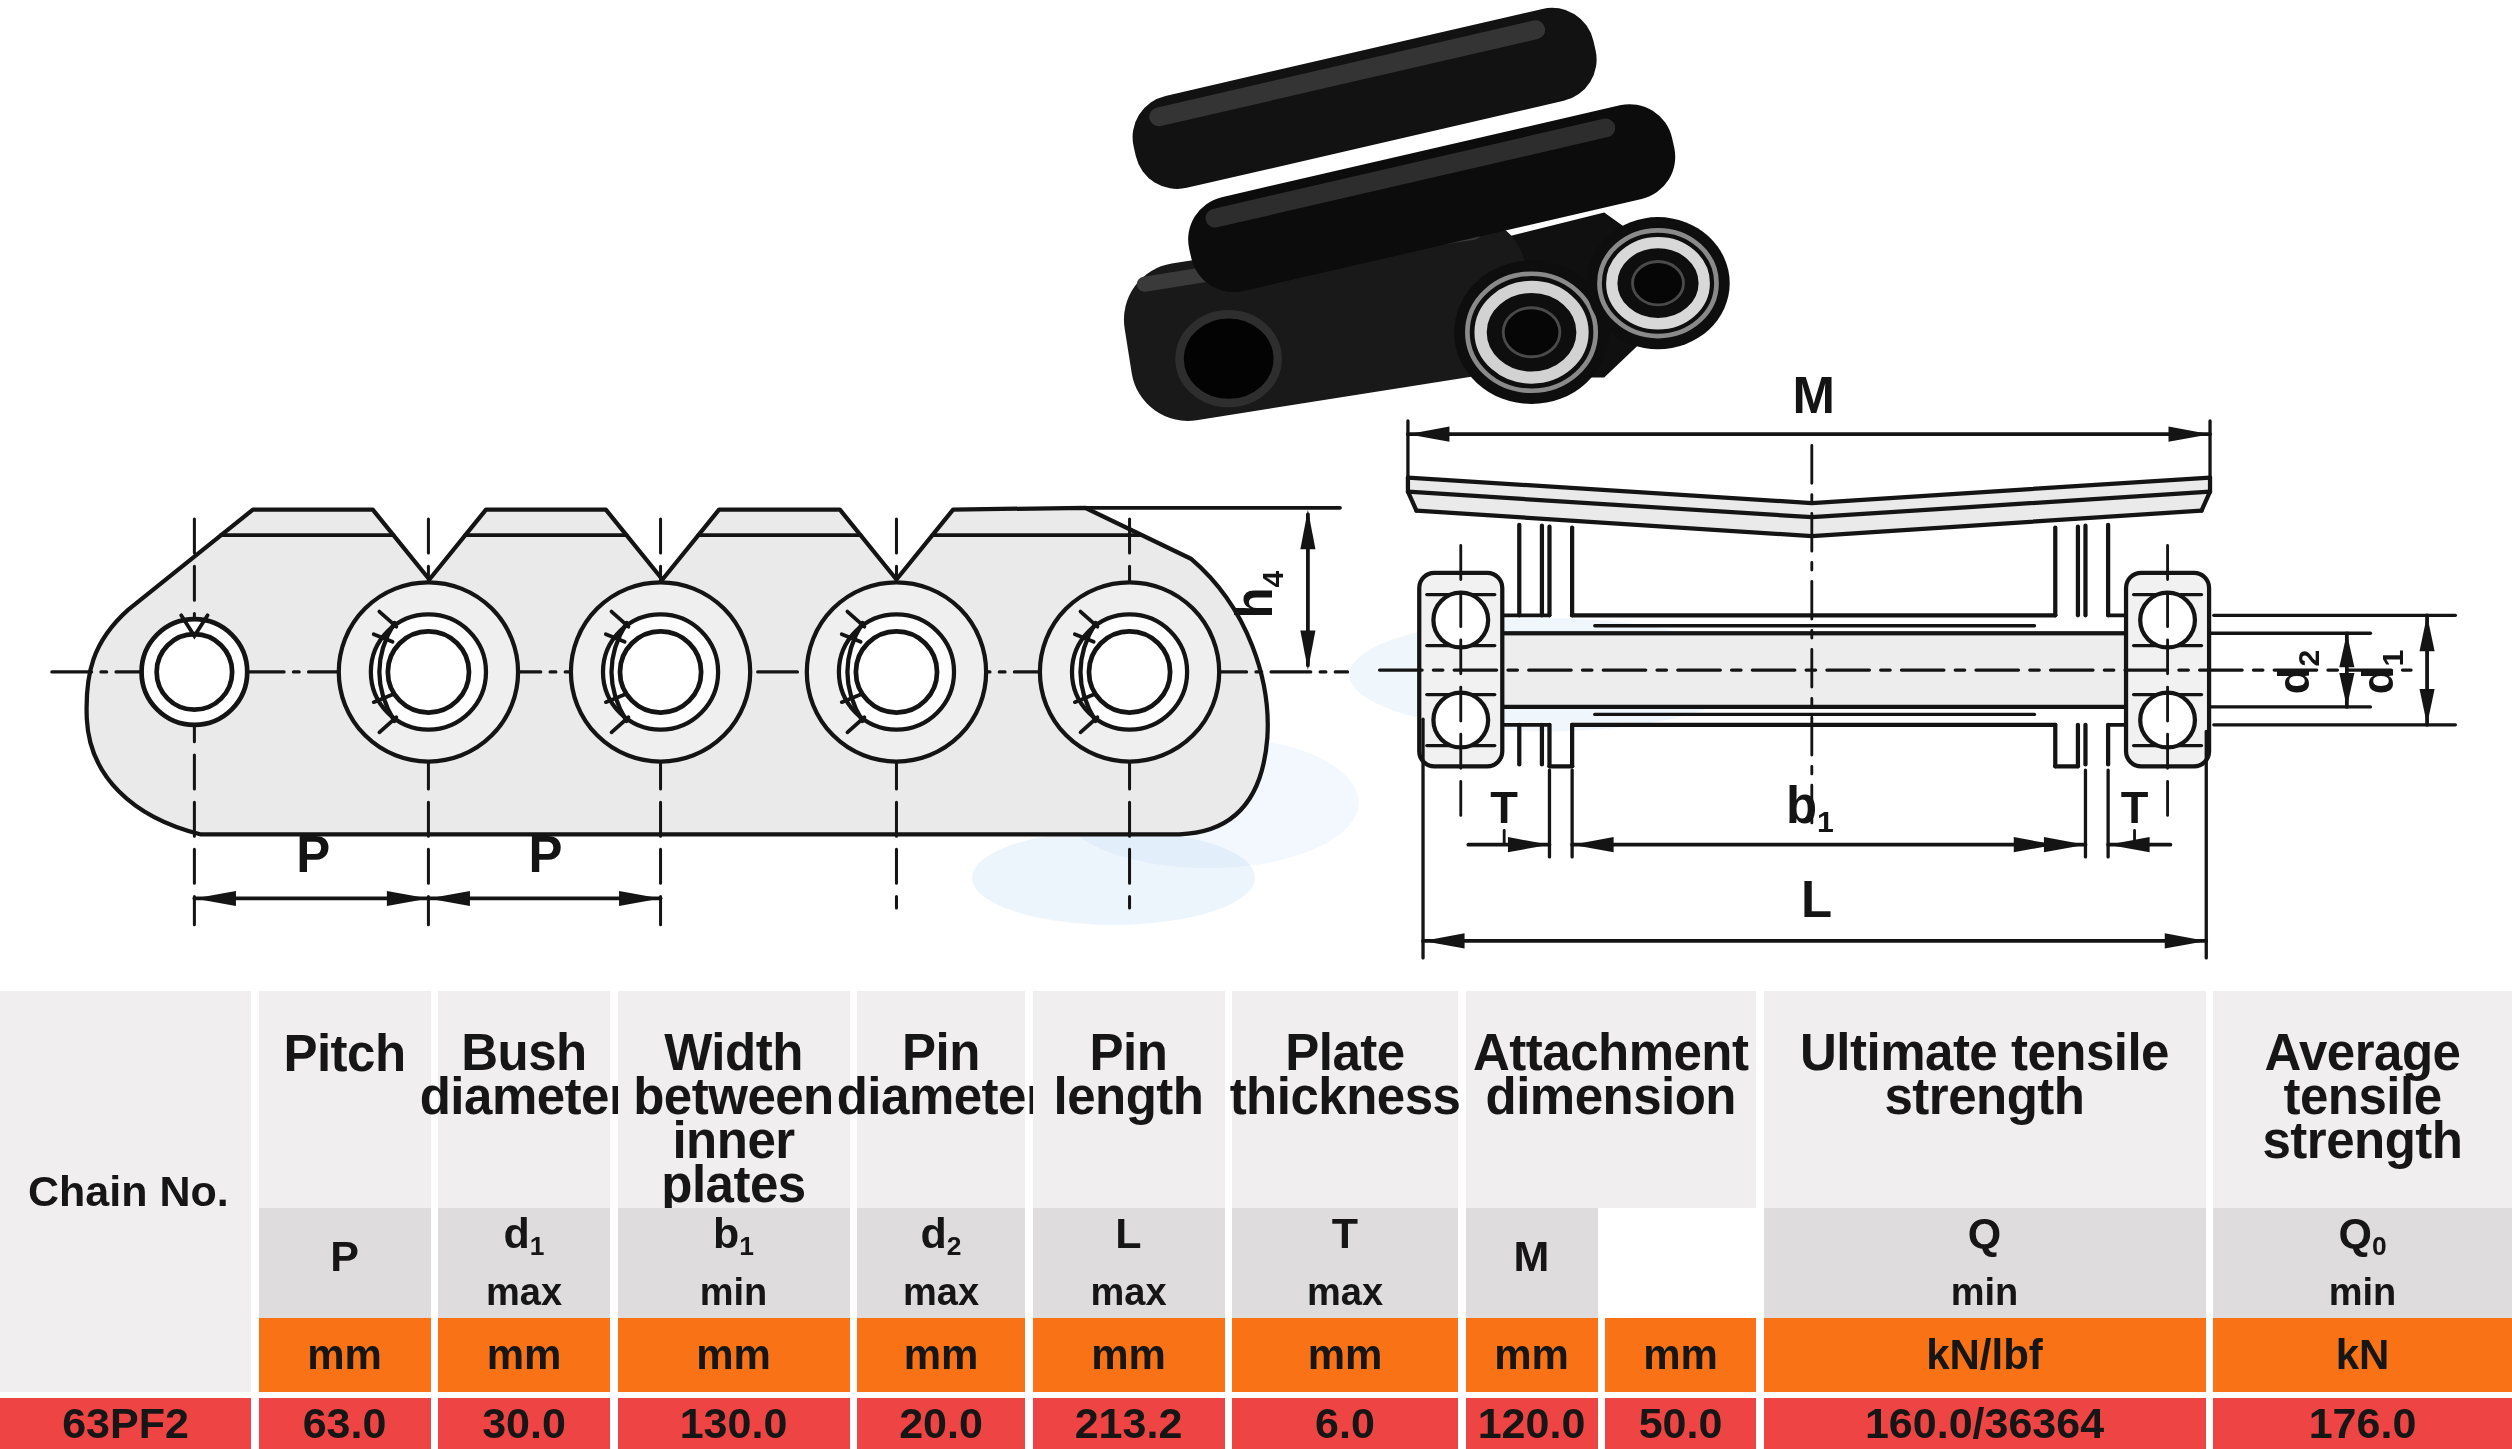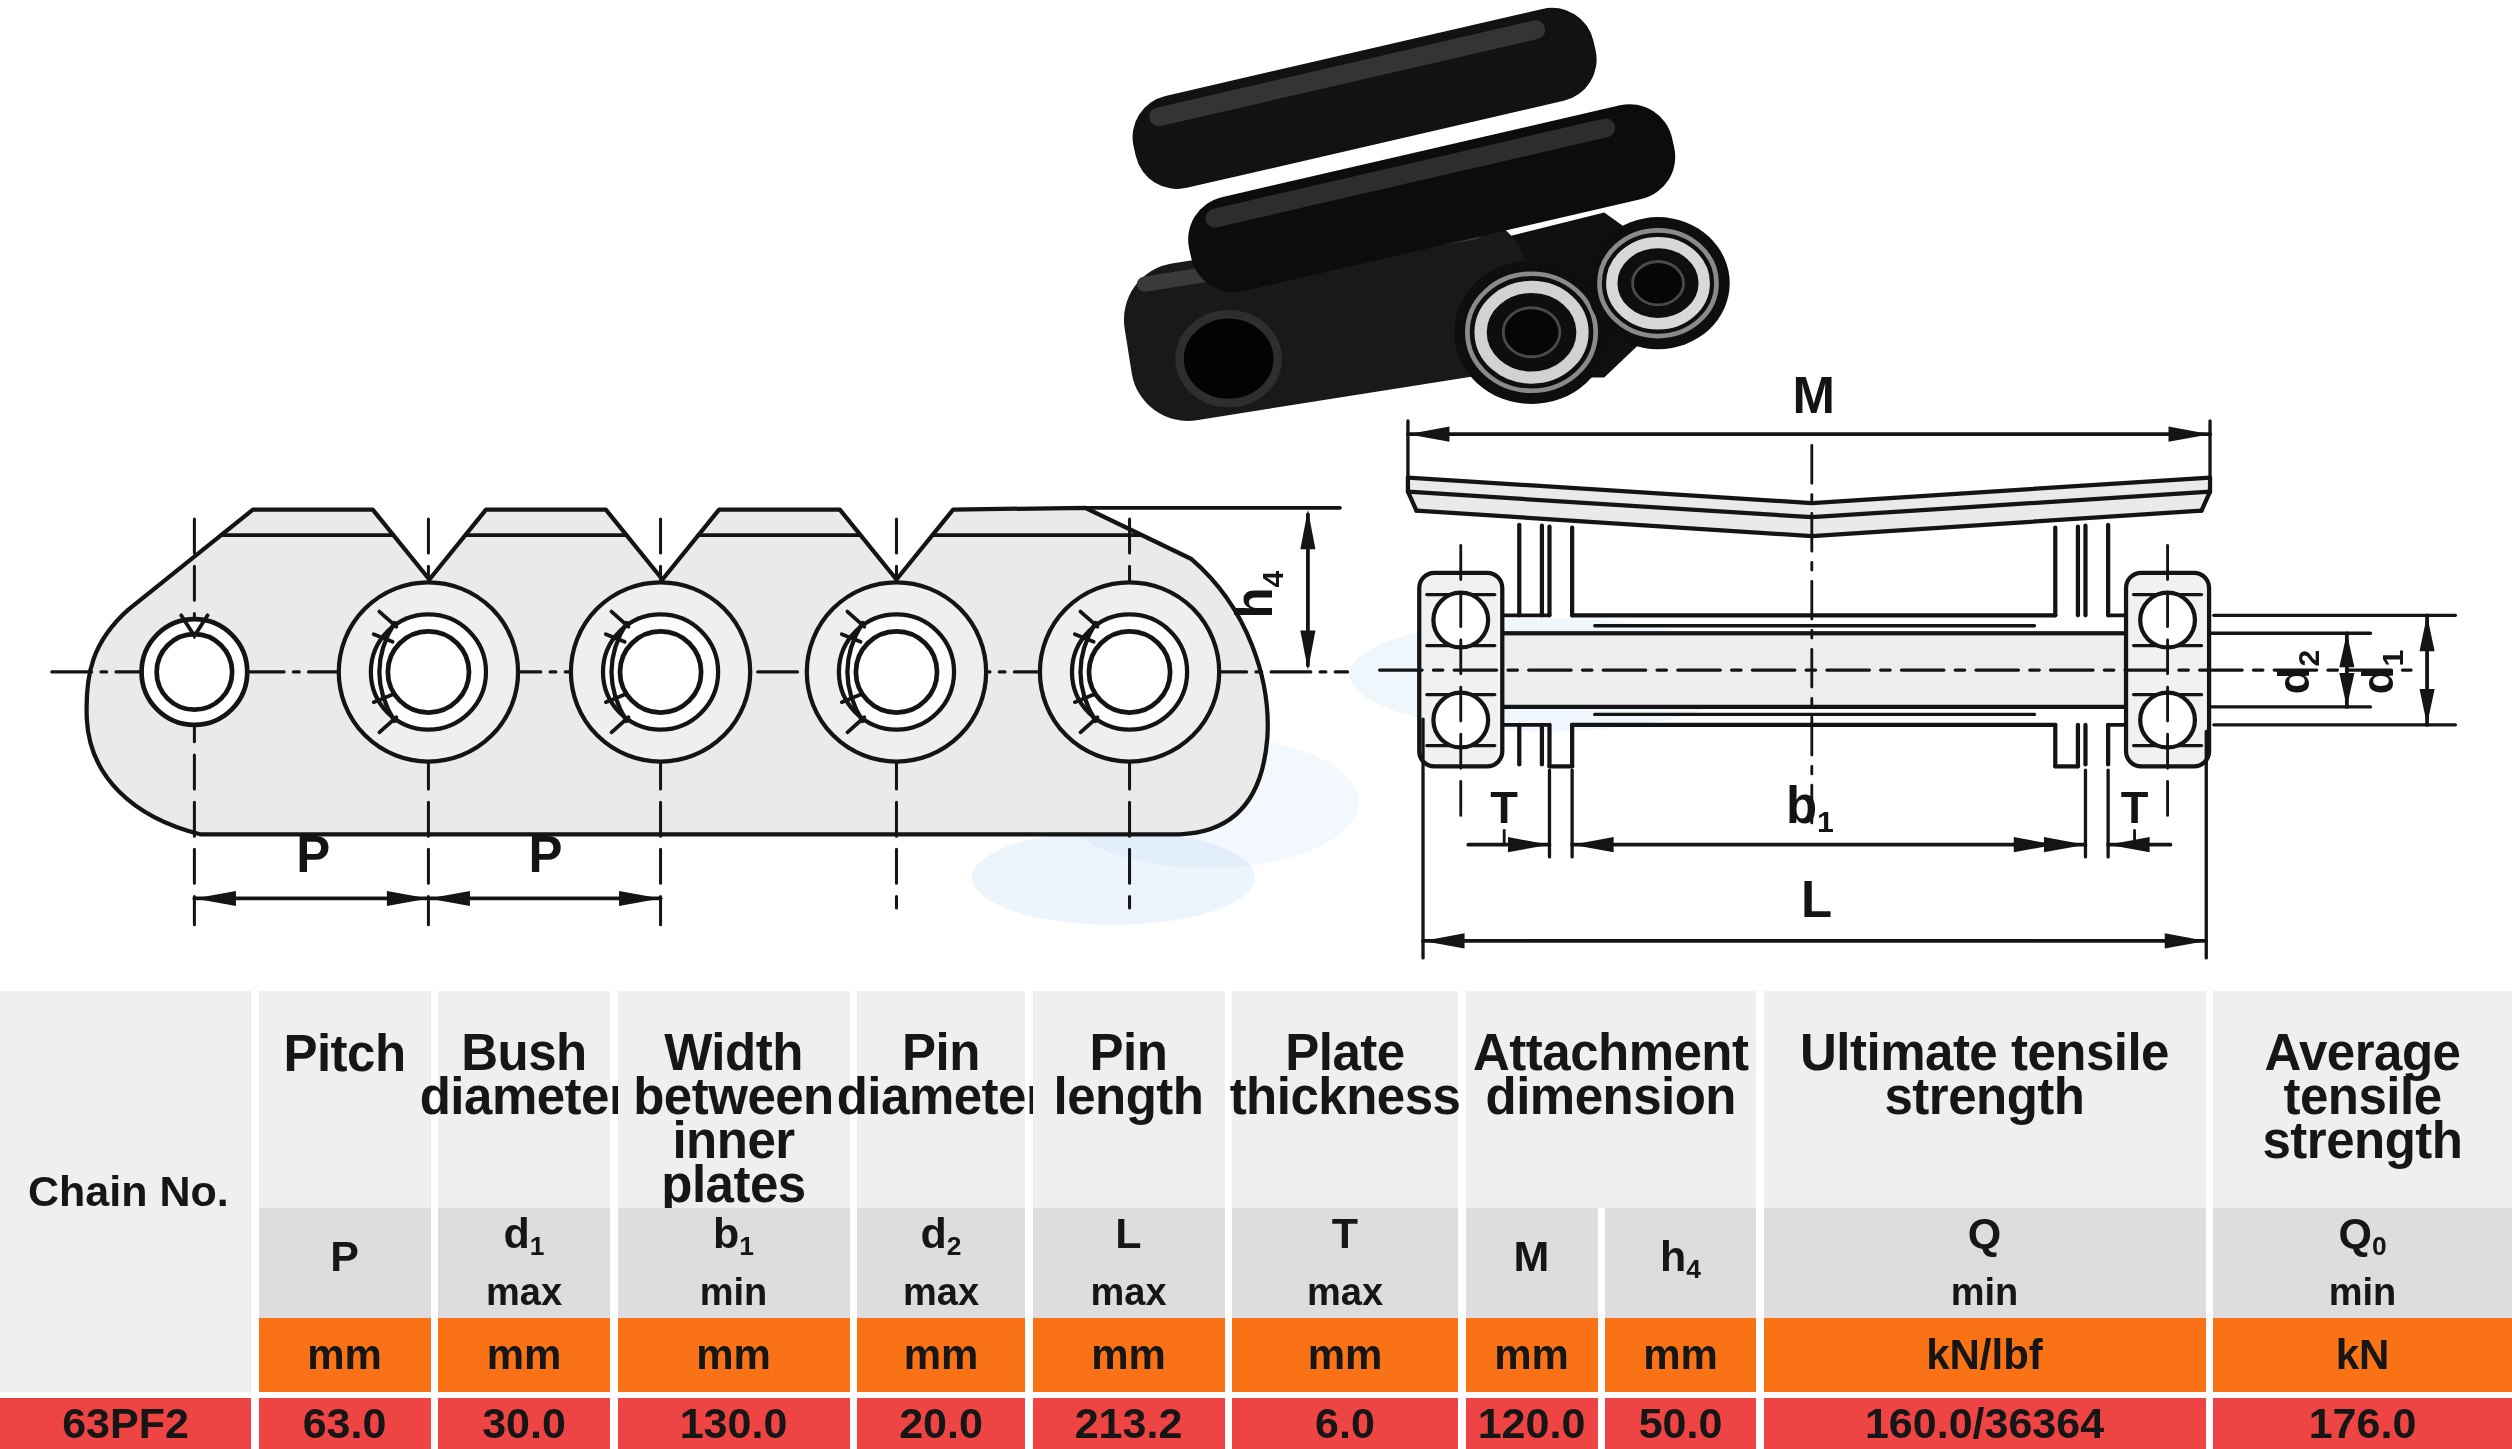--- a/index.html
+++ b/index.html
@@ -338,23 +338,20 @@
         <span><span>L</span><span class="sub"></span></span>
         <span class="qual">max</span>
       </div>
     <div class="cell sym c7">
         <span><span>T</span><span class="sub"></span></span>
         <span class="qual">max</span>
       </div>
     <div class="cell sym c8">
         <span><span>M</span><span class="sub"></span></span>
       </div>
-    <div class="cell sym c9">
-        <span><span>h</span><span class="sub">4</span></span>
-      </div>
     <div class="cell sym c10">
         <span><span>Q</span><span class="sub"></span></span>
         <span class="qual">min</span>
       </div>
     <div class="cell sym c11">
         <span><span>Q</span><span class="sub">0</span></span>
         <span class="qual">min</span>
       </div>
 
     <div class="cell unit c2">mm</div>

